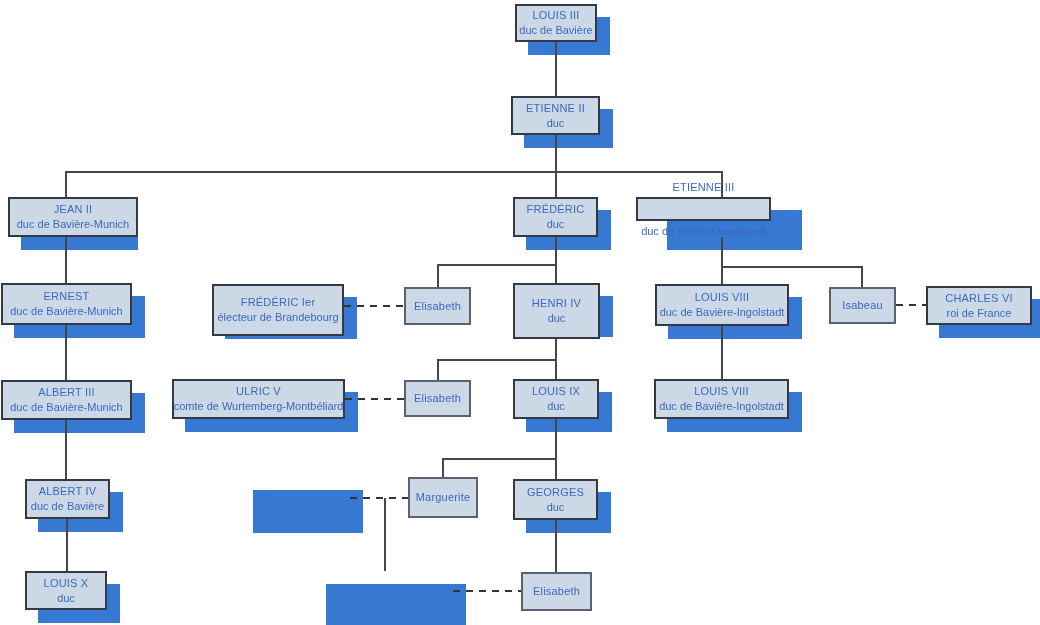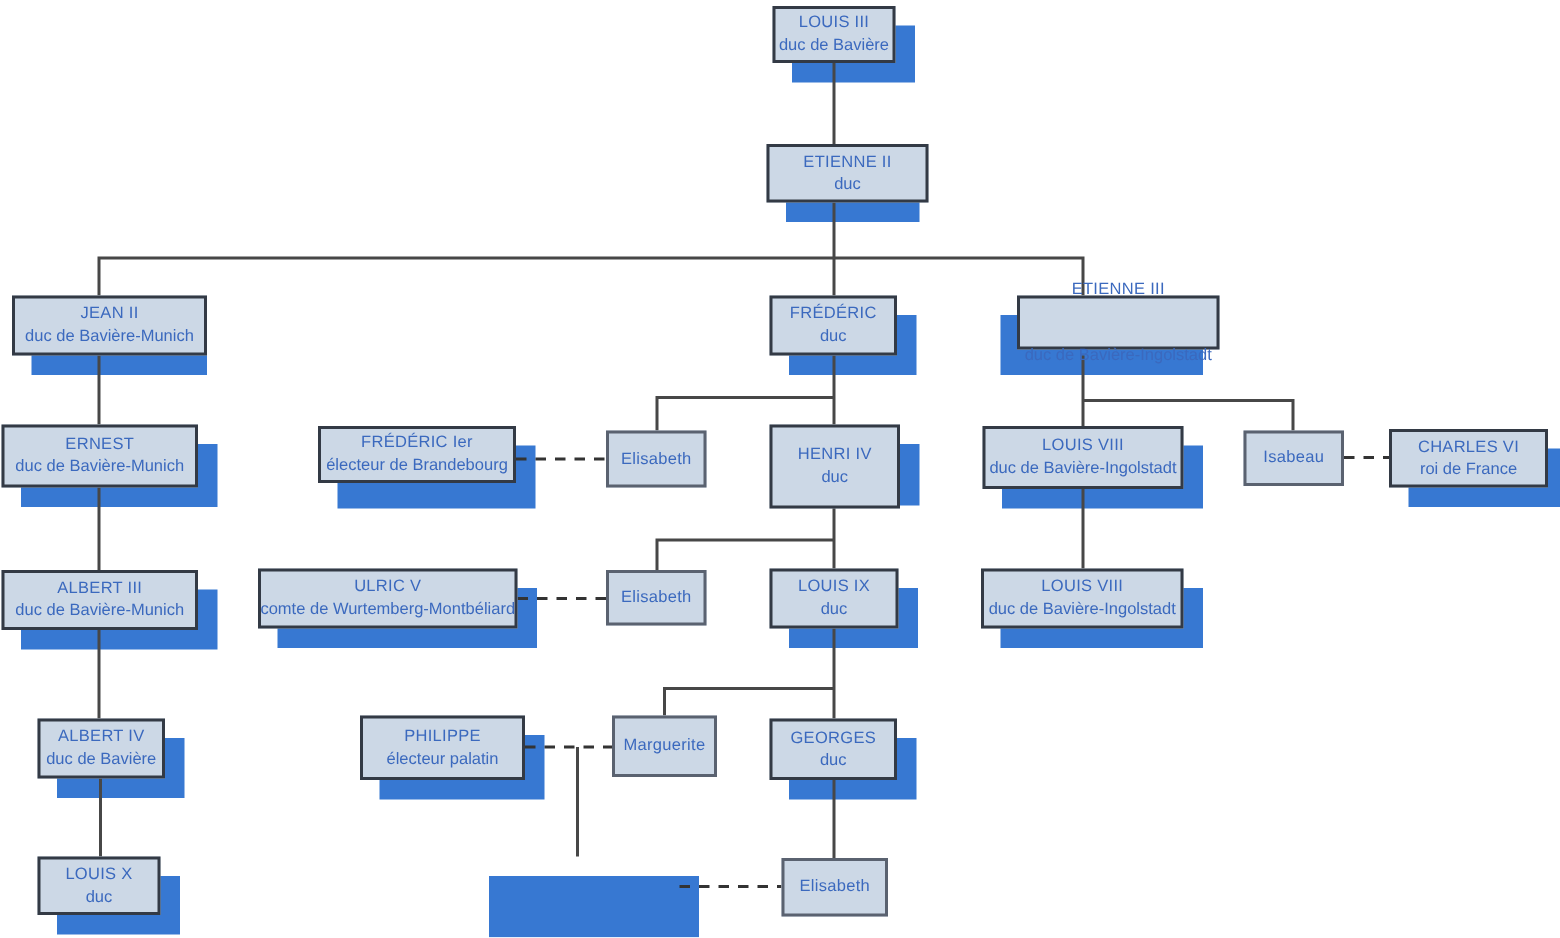--- a/index.html
+++ b/index.html
@@ -70,41 +70,41 @@
       <polyline points="345,399 404,399" fill="none" stroke="#333333" stroke-width="2" stroke-dasharray="7,6"></polyline>
       <polyline points="350,498 408,498" fill="none" stroke="#333333" stroke-width="2" stroke-dasharray="7,6"></polyline>
       <polyline points="453,591 521,591" fill="none" stroke="#333333" stroke-width="2" stroke-dasharray="7,6"></polyline>
       <polyline points="896,305 926,305" fill="none" stroke="#333333" stroke-width="2" stroke-dasharray="7,6"></polyline>
     </svg>
   <div class="node-layer" id="node-layer">
       <div class="node" style="left: 515px; top: 4px; width: 82px; height: 38px;">
         <div class="person-name">LOUIS III</div>
         <div class="person-title">duc de Bavière</div>
       </div>
-      <div class="node" style="left: 511px; top: 96px; width: 108px; height: 39px;">
+      <div class="node" style="left: 511px; top: 96px; width: 89px; height: 39px;">
         <div class="person-name">ETIENNE II</div>
         <div class="person-title">duc</div>
       </div>
       <div class="node" style="left: 8px; top: 197px; width: 130px; height: 40px;">
         <div class="person-name">JEAN II</div>
         <div class="person-title">duc de Bavière-Munich</div>
       </div>
       <div class="node" style="left: 513px; top: 197px; width: 85px; height: 40px;">
         <div class="person-name">FRÉDÉRIC</div>
         <div class="person-title">duc</div>
       </div>
-      <div class="node" style="left: 678px; top: 197px; width: 135px; height: 36px; gap: 29px;">
+      <div class="node" style="left: 636px; top: 197px; width: 135px; height: 24px; gap: 29px;">
         <div class="person-name">ETIENNE III</div>
         <div class="person-title">duc de Bavière-Ingolstadt</div>
       </div>
       <div class="node" style="left: 1px; top: 283px; width: 131px; height: 42px;">
         <div class="person-name">ERNEST</div>
         <div class="person-title">duc de Bavière-Munich</div>
       </div>
-      <div class="node" style="left: 212px; top: 284px; width: 132px; height: 38px;">
+      <div class="node" style="left: 212px; top: 284px; width: 132px; height: 52px;">
         <div class="person-name">FRÉDÉRIC Ier</div>
         <div class="person-title">électeur de Brandebourg</div>
       </div>
       <div class="node plain" style="left: 404px; top: 287px; width: 67px; height: 38px;">
         <div class="person-name">Elisabeth</div>
       </div>
       <div class="node" style="left: 513px; top: 283px; width: 87px; height: 56px;">
         <div class="person-name">HENRI IV</div>
         <div class="person-title">duc</div>
       </div>
@@ -135,24 +135,20 @@
         <div class="person-title">duc</div>
       </div>
       <div class="node" style="left: 654px; top: 379px; width: 135px; height: 40px;">
         <div class="person-name">LOUIS VIII</div>
         <div class="person-title">duc de Bavière-Ingolstadt</div>
       </div>
       <div class="node" style="left: 25px; top: 479px; width: 85px; height: 40px;">
         <div class="person-name">ALBERT IV</div>
         <div class="person-title">duc de Bavière</div>
       </div>
-      <div class="node" style="left: 240px; top: 477px; width: 110px; height: 43px;">
-        <div class="person-name">PHILIPPE</div>
-        <div class="person-title">électeur palatin</div>
-      </div>
       <div class="node plain" style="left: 408px; top: 477px; width: 70px; height: 41px;">
         <div class="person-name">Marguerite</div>
       </div>
       <div class="node" style="left: 513px; top: 479px; width: 85px; height: 41px;">
         <div class="person-name">GEORGES</div>
         <div class="person-title">duc</div>
       </div>
       <div class="node" style="left: 25px; top: 571px; width: 82px; height: 39px;">
         <div class="person-name">LOUIS X</div>
         <div class="person-title">duc</div>

